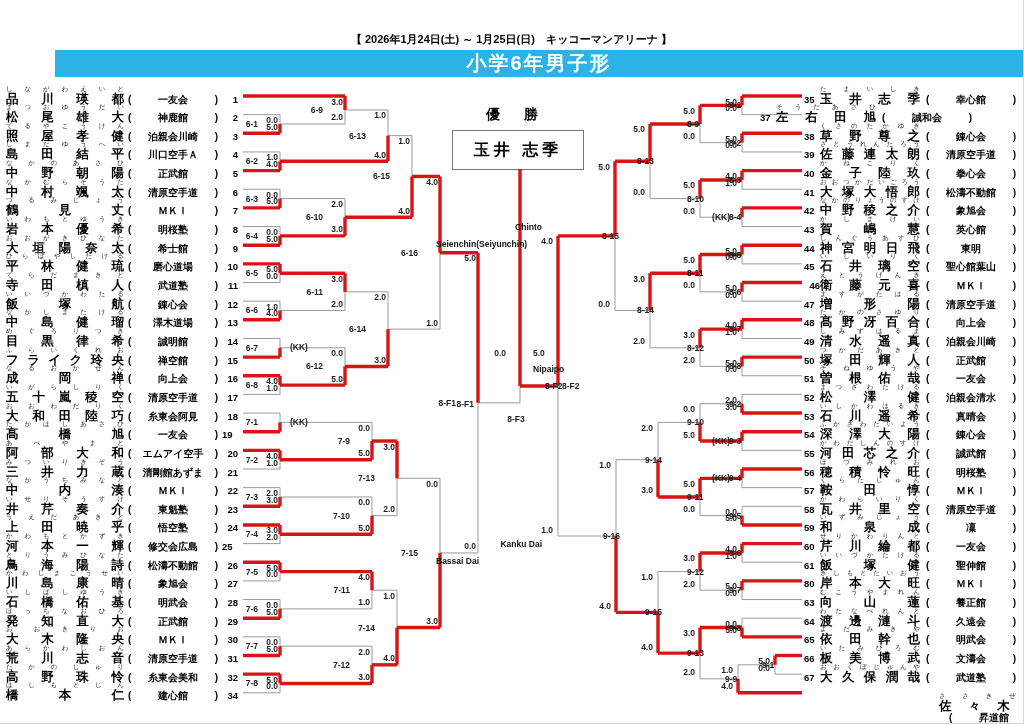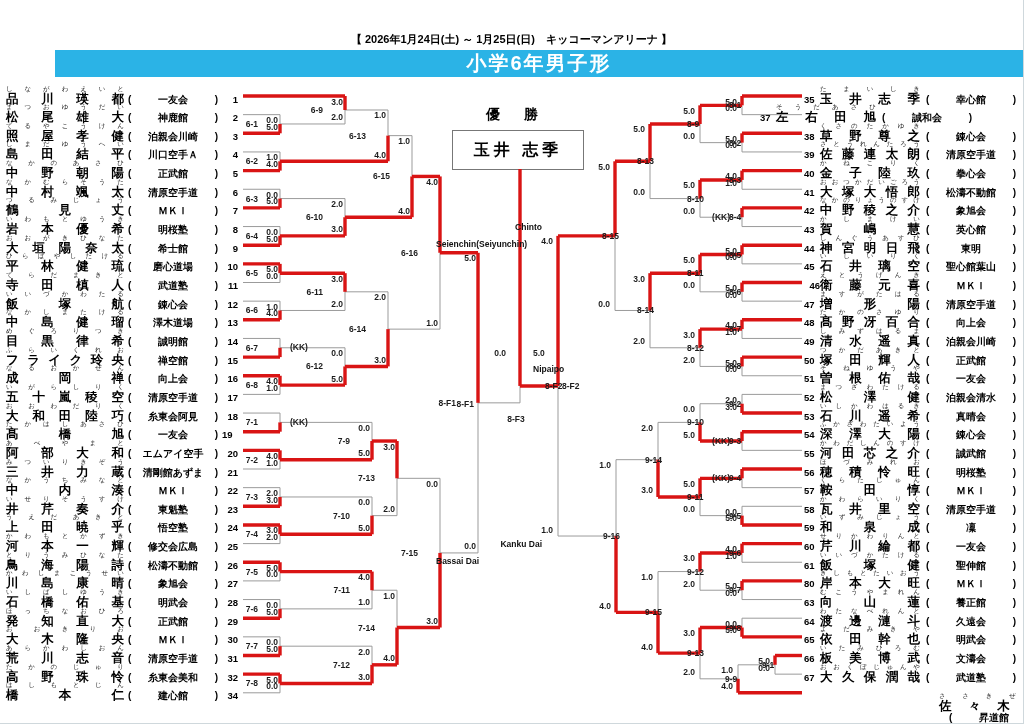--- a/index.html
+++ b/index.html
@@ -639,21 +639,21 @@
             <span>本</span>
             <span>一</span>
             <span>輝</span>
           </div>
         </div>
         <div class="dojo" style="width: 90px; margin: 0px 4px;">
           <span>(</span>
           <span>修交会広島</span>
           <span>)</span>
         </div>
-        <div class="seedno" style="width: 16px; text-align: right;">25</div>
+        <div class="seedno" style="width: 16px; ">25</div>
       </div>
       <div class="entry" style="top: 551.75px; left: 6px; width: 234px;">
         <div class="namebox" style="width: 118px;">
           <div class="kana">
             <span>と</span>
             <span>り</span>
             <span>う</span>
             <span>み</span>
             <span>ひ</span>
             <span>な</span>

